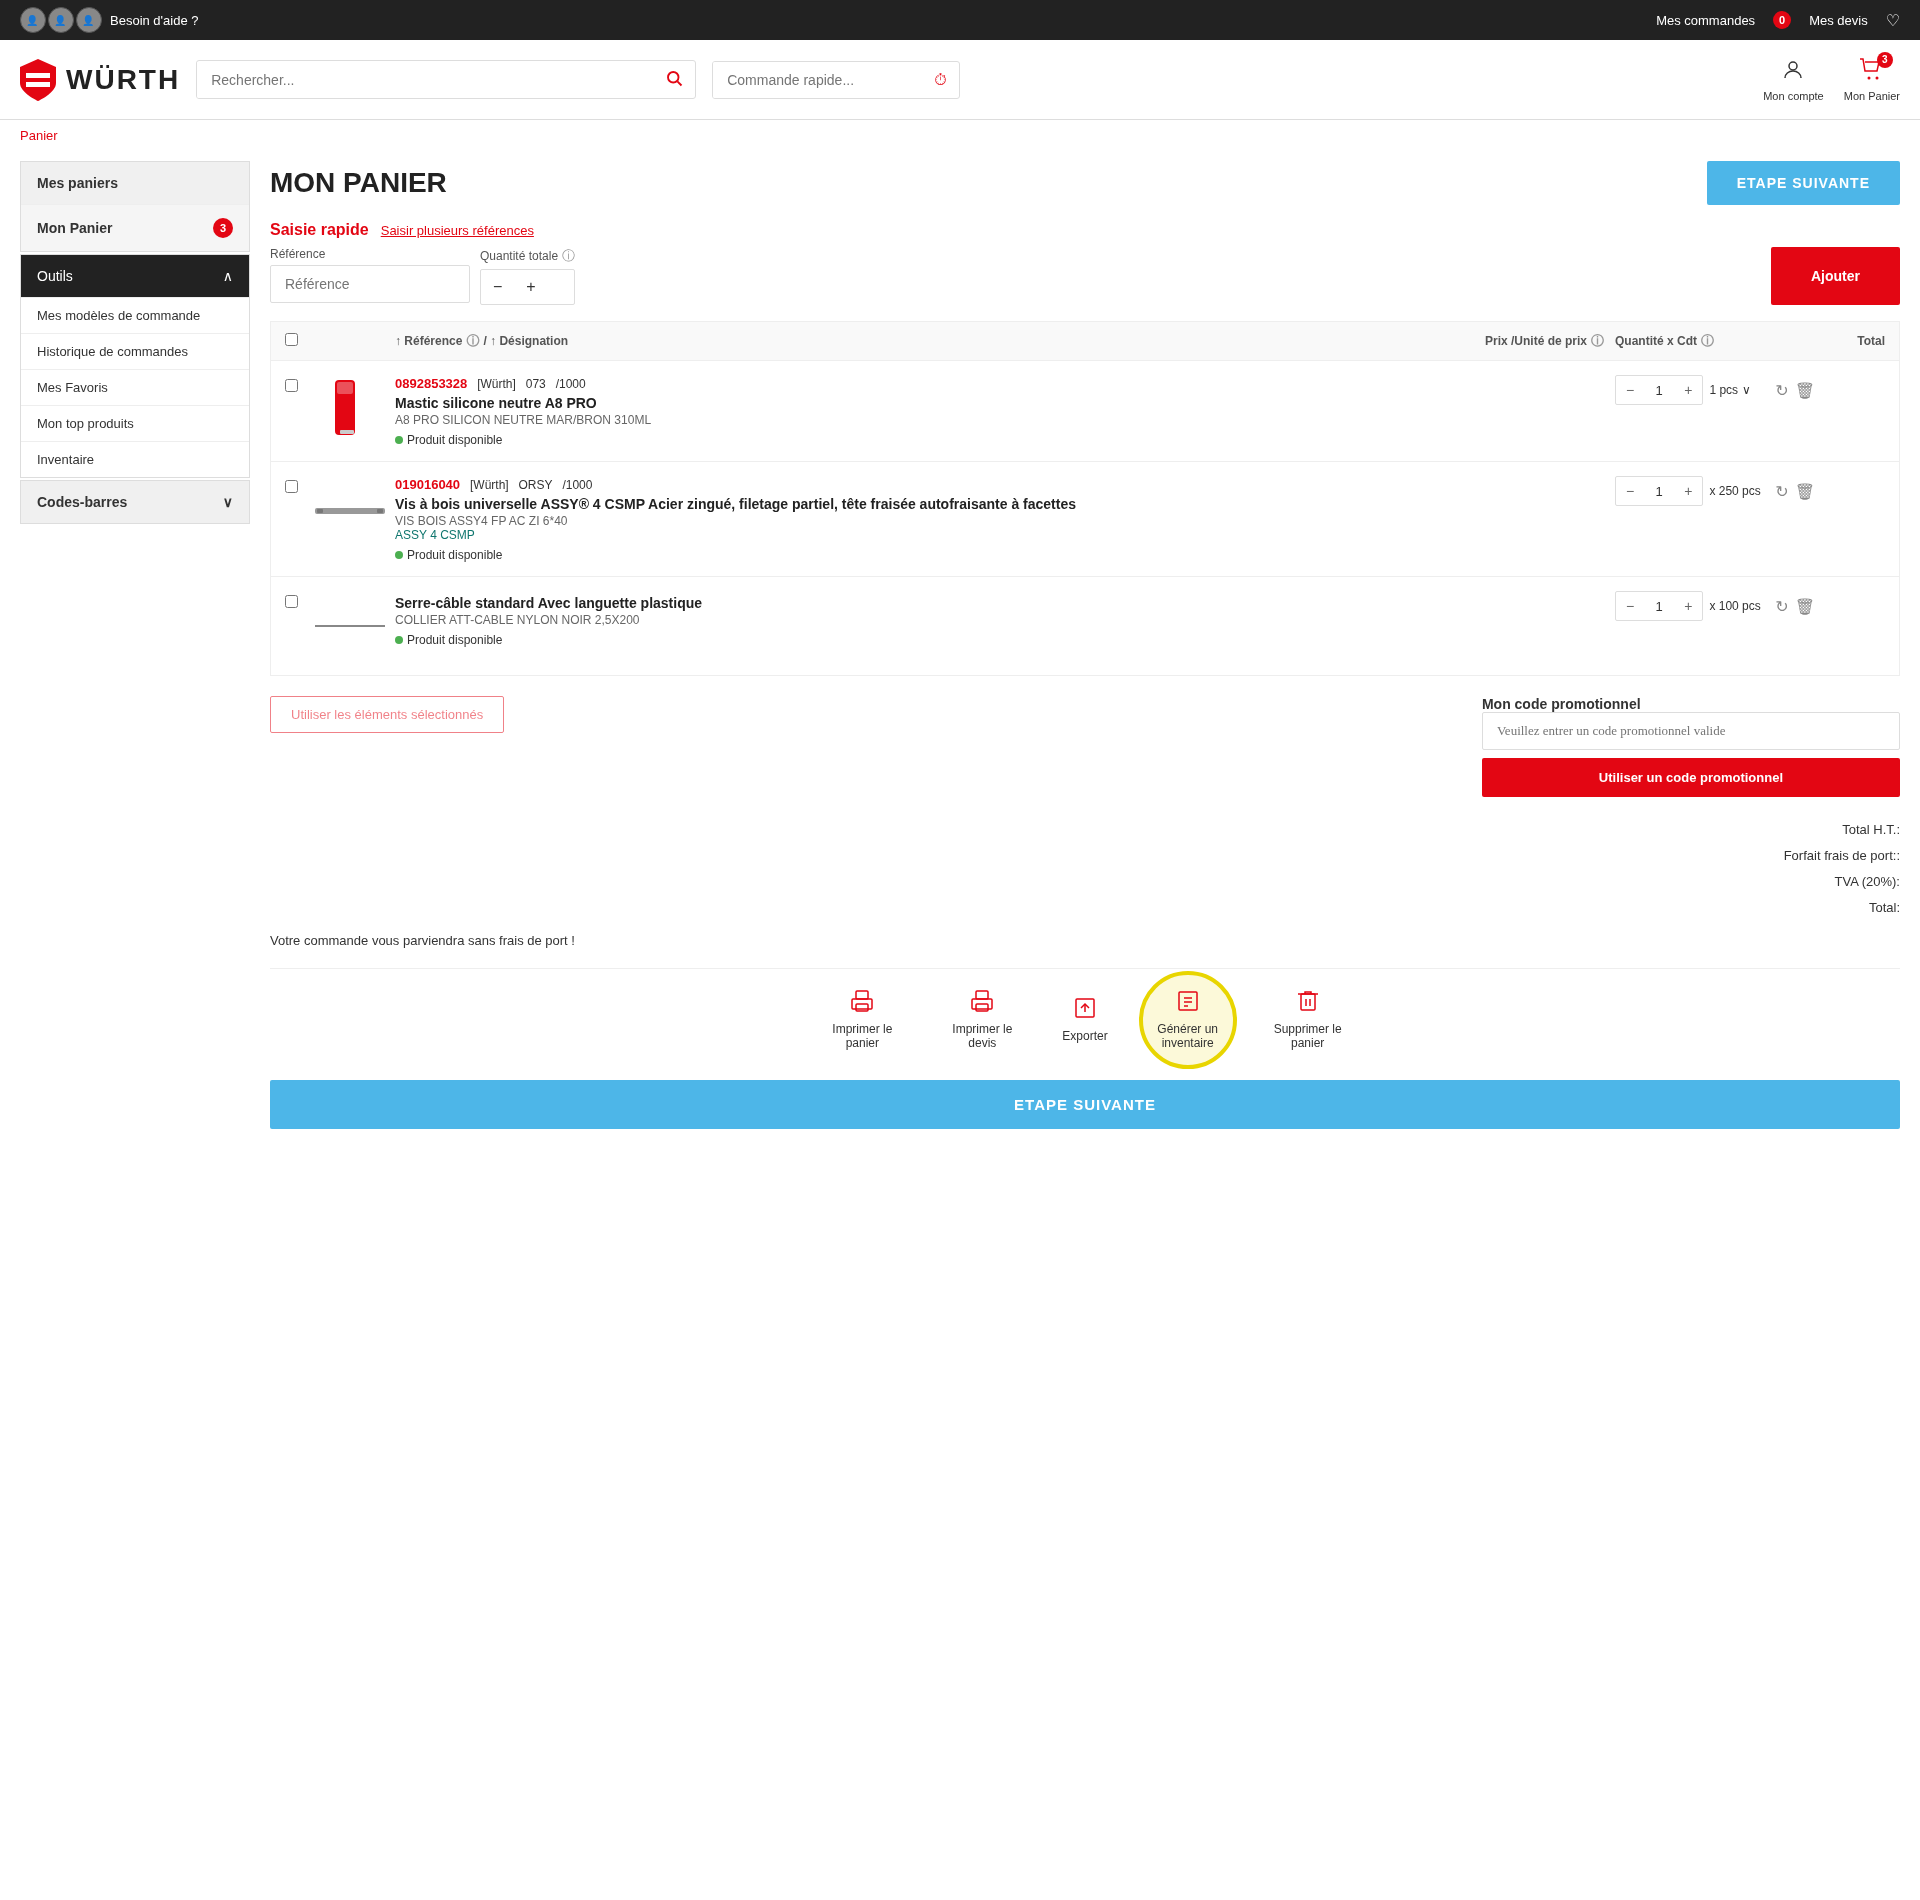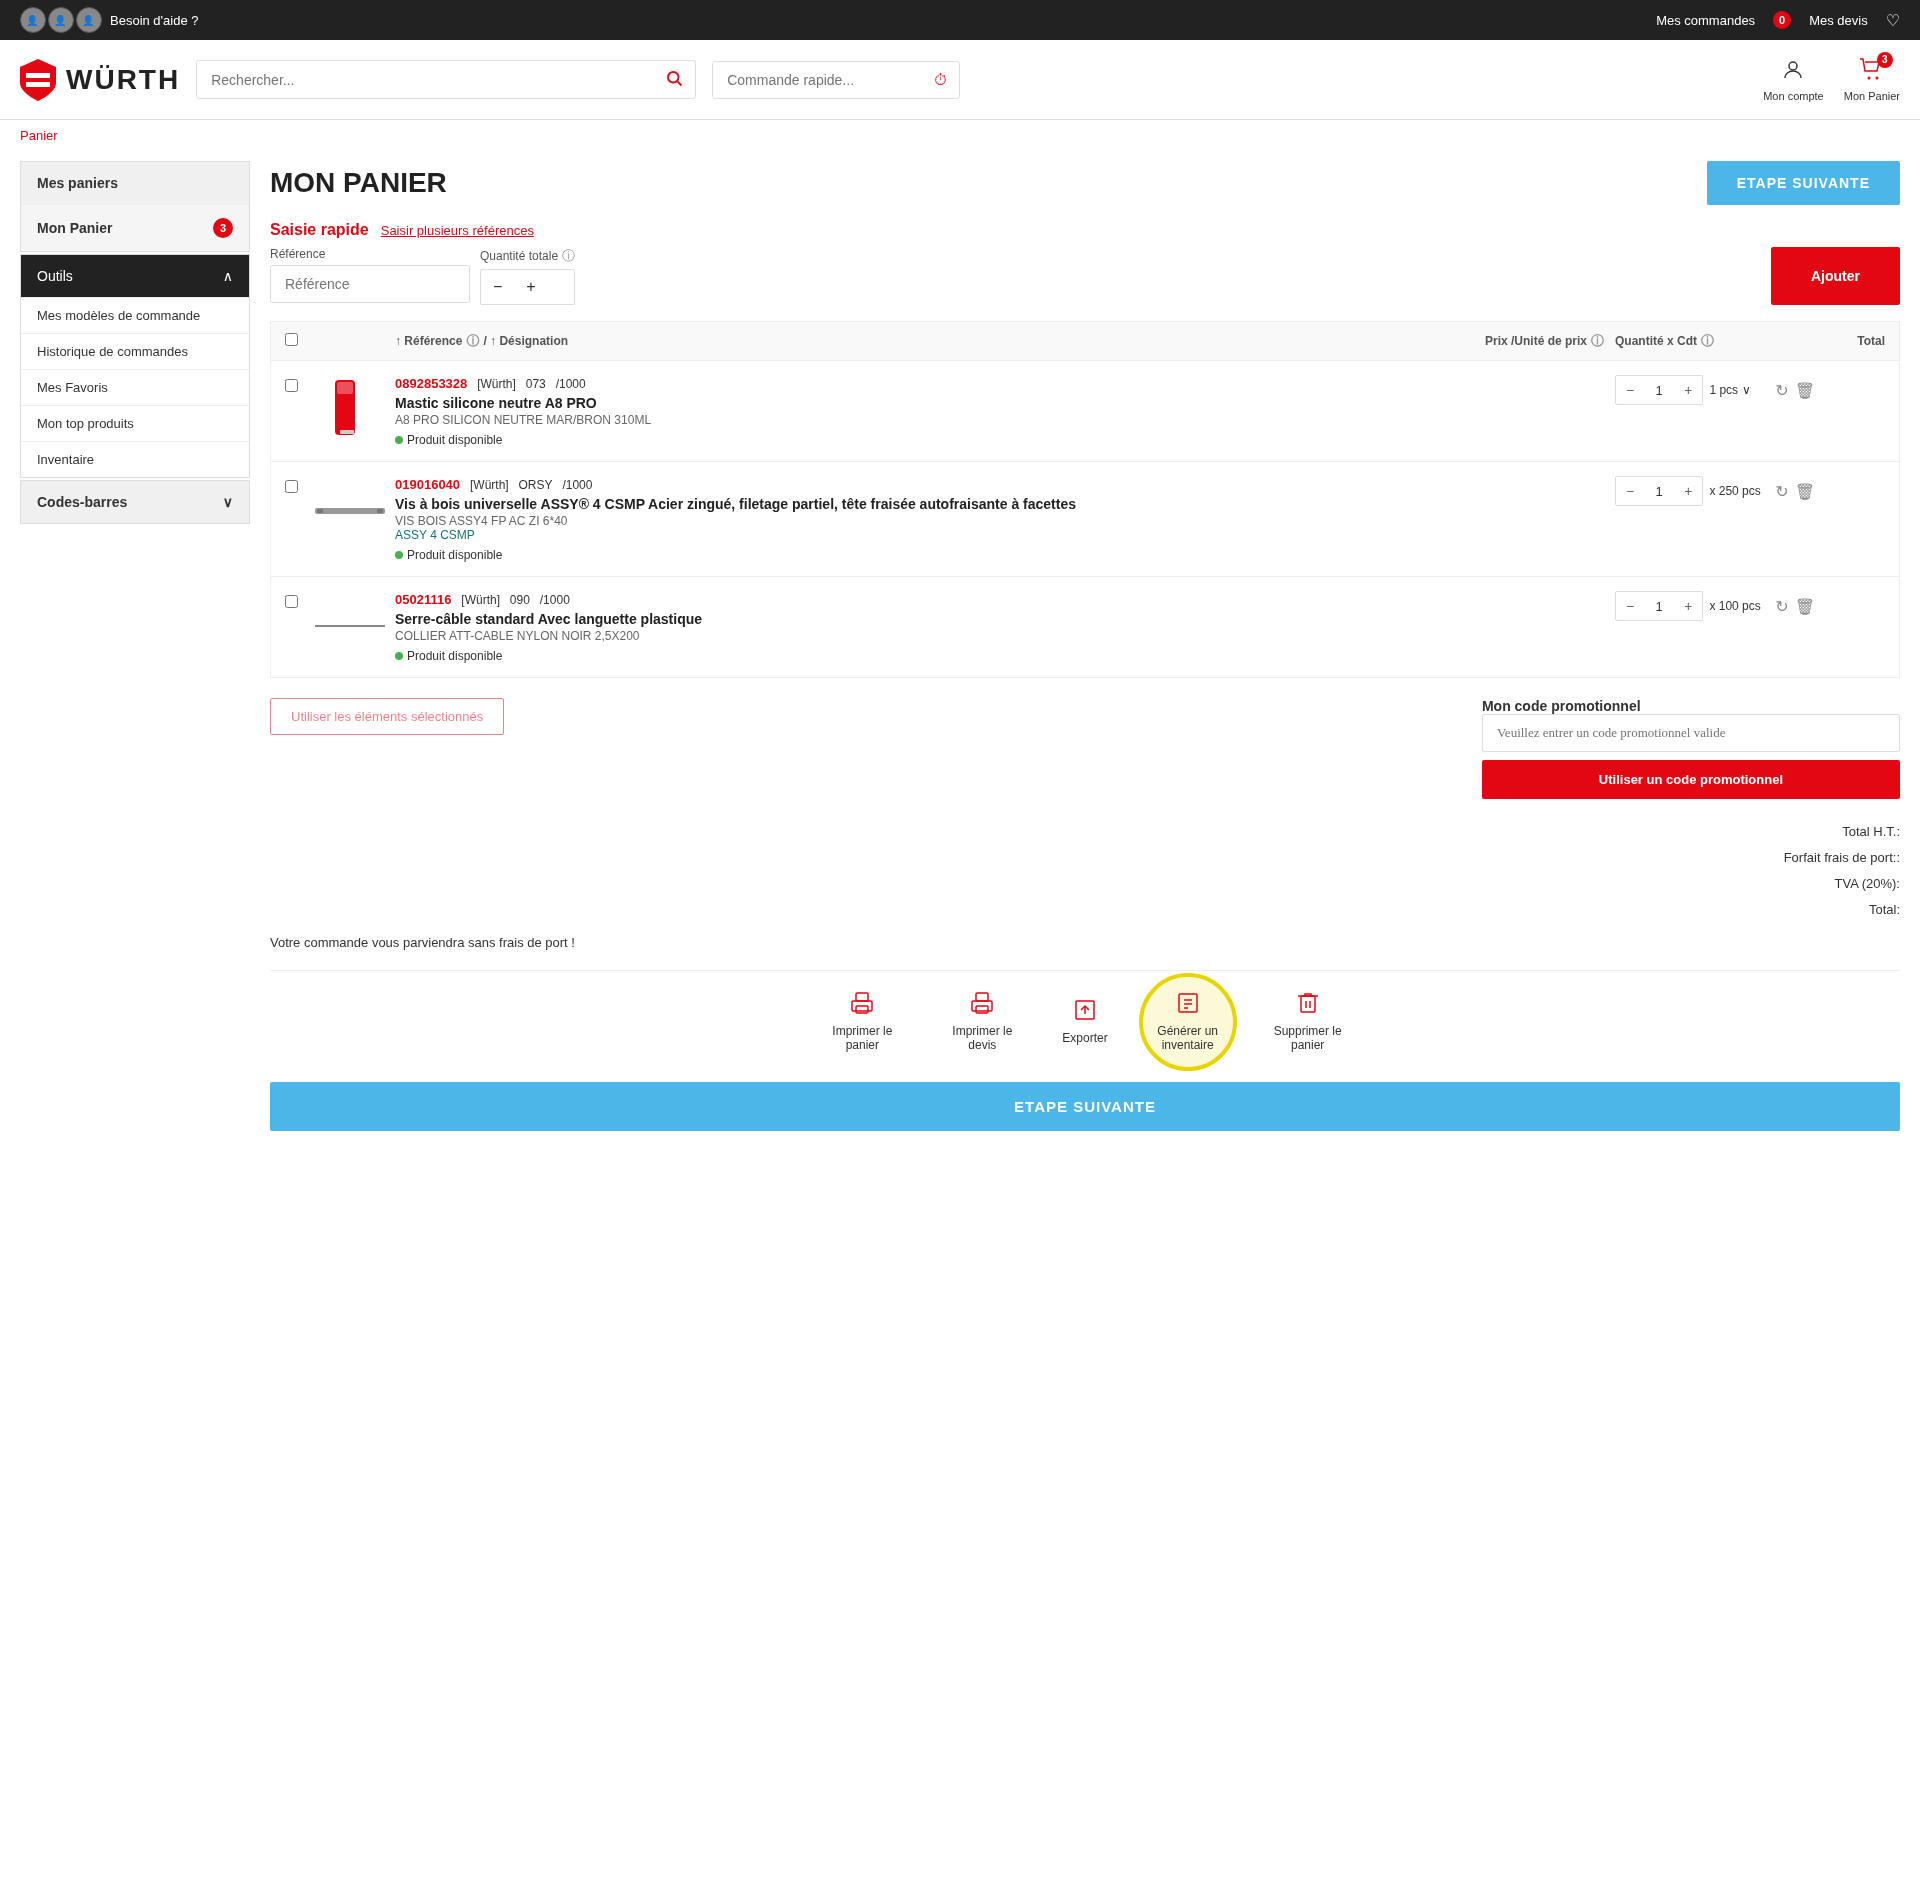--- a/index.html
+++ b/index.html
@@ -485,26 +485,20 @@
       <div class="cart-row">
         <div class="cart-checkbox">
           <input type="checkbox" style="">
         </div>
         <div class="cart-img">
           <svg viewBox="0 0 70 10" width="70" height="10">
             <line x1="0" y1="5" x2="70" y2="5" stroke="#888" stroke-width="2"></line>
           </svg>
         </div>
         <div class="cart-info">
-          <div>
-            <span class="product-ref">05021116</span>
-            <span class="product-supplier">[Würth]</span>
-            <span class="product-code">090</span>
-            <span class="product-code">/1000</span>
-          </div>
           <div class="product-name">Serre-câble standard Avec languette plastique</div>
           <div class="product-desc">COLLIER ATT-CABLE NYLON NOIR 2,5X200</div>
           <div class="availability">
             <span class="dot-green"></span>
             <span>Produit disponible</span>
           </div>
         </div>
         <div class="price-col"></div>
         <div class="qty-col">
           <div class="qty-row">

